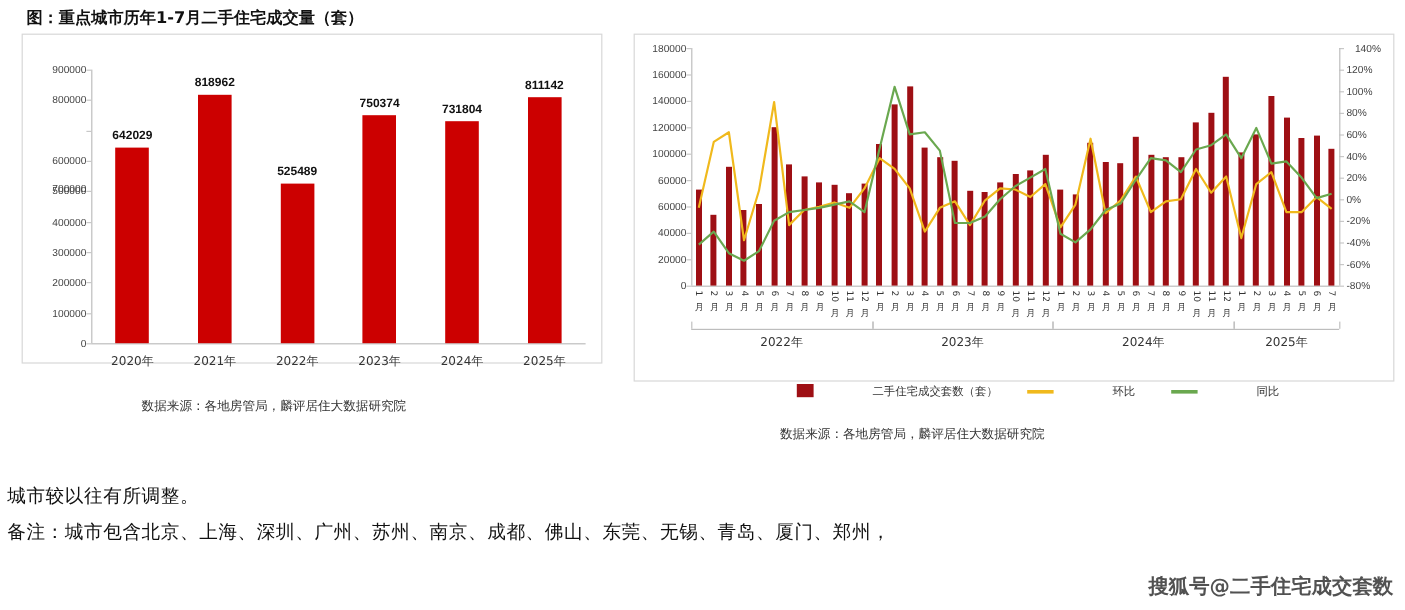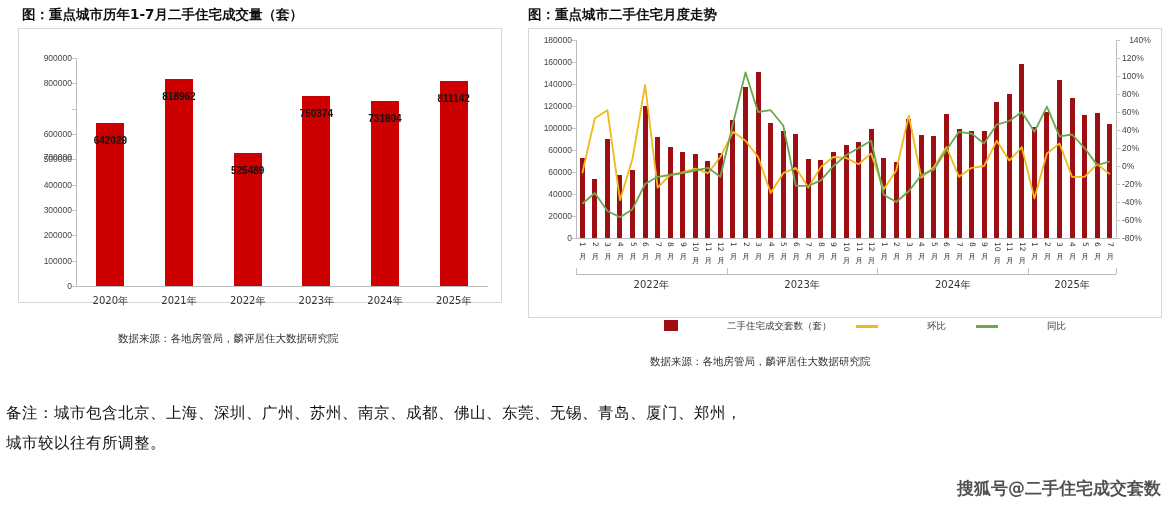--- a/index.html
+++ b/index.html
@@ -42,21 +42,21 @@
     white-space:nowrap;
   }
   .tickmark{position:absolute;height:1px;background:#c8c8c8;}
 
   
   .bar{
     position:absolute;bottom:0;background:#cc0000;
   }
   .bar-label{
     position:absolute;font-size:10px;font-weight:bold;color:#111;
-    text-align:left;white-space:nowrap;transform:translateX(-50%);margin-top:27px;
+    text-align:left;white-space:nowrap;transform:translateX(-50%);
   }
   .xcat{
     position:absolute;font-size:10px;color:#333;
     text-align:center;white-space:nowrap;transform:translateX(-50%);
     font-family:"DejaVu Sans","Liberation Sans",sans-serif;
   }
   .source-note{
     position:absolute;font-size:10.5px;color:#333;
     font-family:"DejaVu Serif","Liberation Serif",serif;
     white-space:nowrap;
@@ -137,21 +137,20 @@
       <div class="bar-label" style="left: 385px; top: 85.6097px;">731804</div>
       <div class="xcat" style="left: 385px; top: 294px;">2024年</div>
       <div class="bar" style="left: 439.667px; top: 80.5107px; width: 28px; height: 205.489px; background: rgb(204, 0, 0);"></div>
       <div class="bar-label" style="left: 453.667px; top: 65.5107px;">811142</div>
       <div class="xcat" style="left: 453.667px; top: 294px;">2025年</div>
     </div>
   <div class="source-note" style="left:118px;top:332px;">数据来源：各地房管局，麟评居住大数据研究院</div>
 </div>
 
 <div class="panel" id="right-panel">
-  <div class="fig-title" id="right-title">图：重点城市二手住宅月度走势</div>
   <div class="chart-frame" id="right-frame"></div>
   <div id="rplot">
       <div class="ytick" style="left: 10px; width: 42px; top: 238px;">0</div>
       <div class="tickmark" style="left: 52px; top: 238px; width: 4px;"></div>
       <div class="ytick" style="left: 10px; width: 42px; top: 216px;">20000</div>
       <div class="tickmark" style="left: 52px; top: 216px; width: 4px;"></div>
       <div class="ytick" style="left: 10px; width: 42px; top: 194px;">40000</div>
       <div class="tickmark" style="left: 52px; top: 194px; width: 4px;"></div>
       <div class="ytick" style="left: 10px; width: 42px; top: 172px;">60000</div>
       <div class="tickmark" style="left: 52px; top: 172px; width: 4px;"></div>
@@ -301,17 +300,17 @@
       <div class="legend-item" style="left: 164px; top: 320px;">二手住宅成交套数（套）</div>
       <div class="legend-swatch" style="left: 336px; top: 325px; width: 22px; height: 2.5px; background: rgb(240, 185, 28);"></div>
       <div class="legend-item" style="left: 364px; top: 320px;">环比</div>
       <div class="legend-swatch" style="left: 456px; top: 325px; width: 22px; height: 2.5px; background: rgb(106, 168, 79);"></div>
       <div class="legend-item" style="left: 484px; top: 320px;">同比</div>
     </div>
   <div class="source-note" style="left:130px;top:355px;">数据来源：各地房管局，麟评居住大数据研究院</div>
 </div>
 
 <div id="note">
+  <div>城市较以往有所调整。</div>
   <div>备注：城市包含北京、上海、深圳、广州、苏州、南京、成都、佛山、东莞、无锡、青岛、厦门、郑州，</div>
-  <div>城市较以往有所调整。</div>
 </div>
 
 <div id="watermark">搜狐号@二手住宅成交套数</div>
 
 </body></html>

